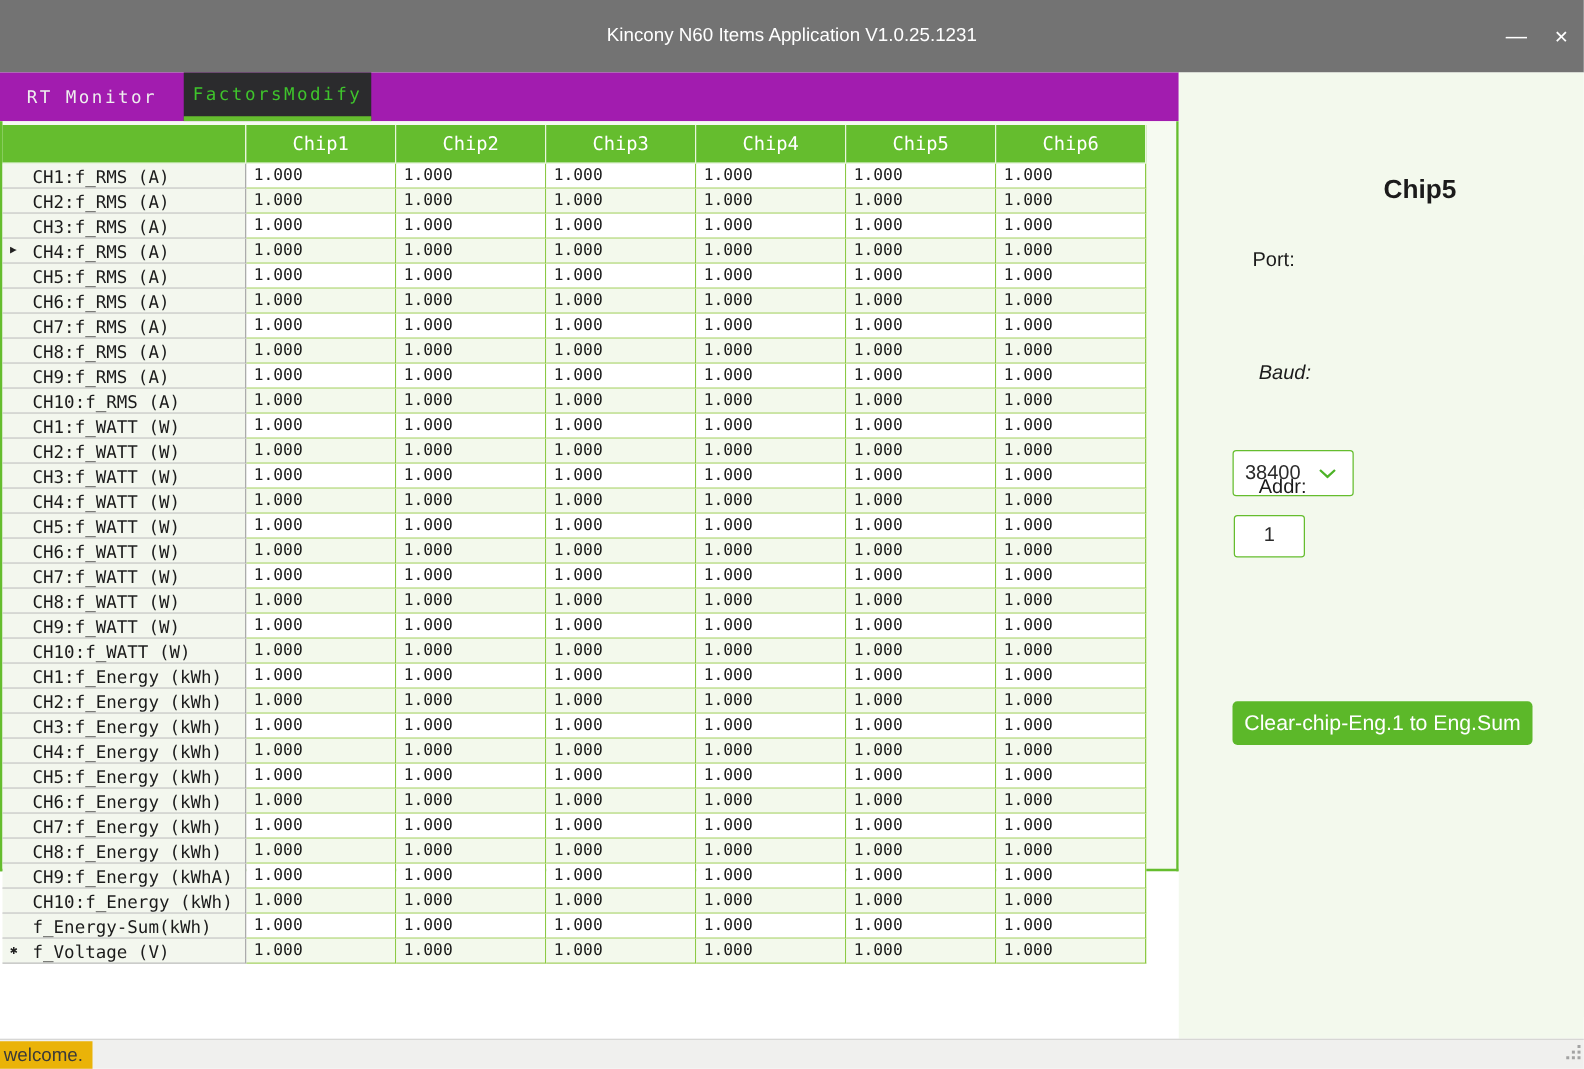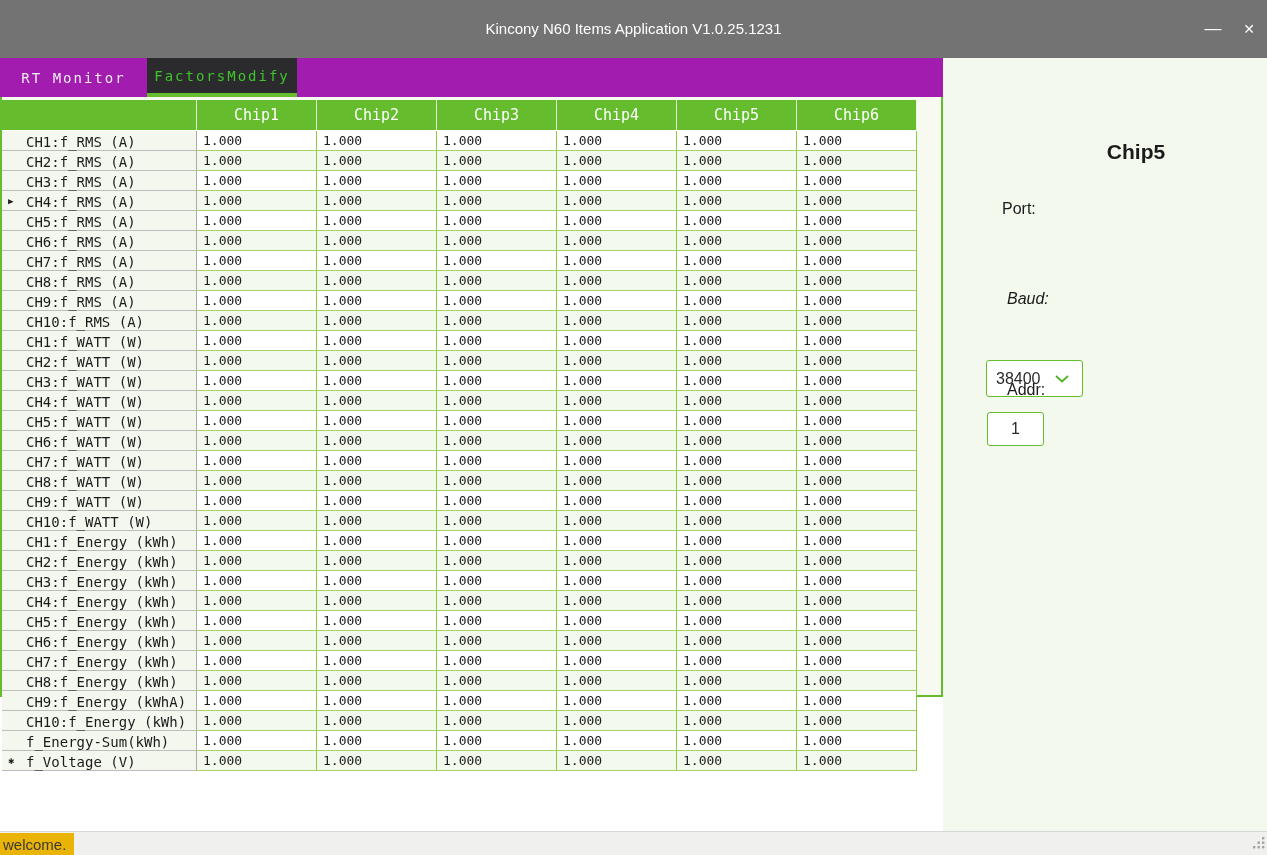--- a/index.html
+++ b/index.html
@@ -466,20 +466,21 @@
       <svg width="14" height="8" viewBox="0 0 14 8">
           <path d="M1 1 L7 6.5 L13 1" fill="none" stroke="#4db327" stroke-width="1.8"></path>
         </svg>
     </span>
   </div>
 
   <div class="plabel lbl-addr">Addr:</div>
   <div class="addrbox">1</div>
 
 
+  <div class="btn btn-clear">Clear-chip-Eng.1 to Eng.Sum</div>
 </div>
 
 <div class="statusbar">
   <span class="status-label">welcome.</span>
   <span class="grip">
     <svg width="13" height="13" viewBox="0 0 13 13">
       <g fill="#a3a3a3">
         <rect x="10" y="1" width="2.4" height="2.4"></rect>
         <rect x="10" y="5.5" width="2.4" height="2.4"></rect>
         <rect x="5.5" y="5.5" width="2.4" height="2.4"></rect>

